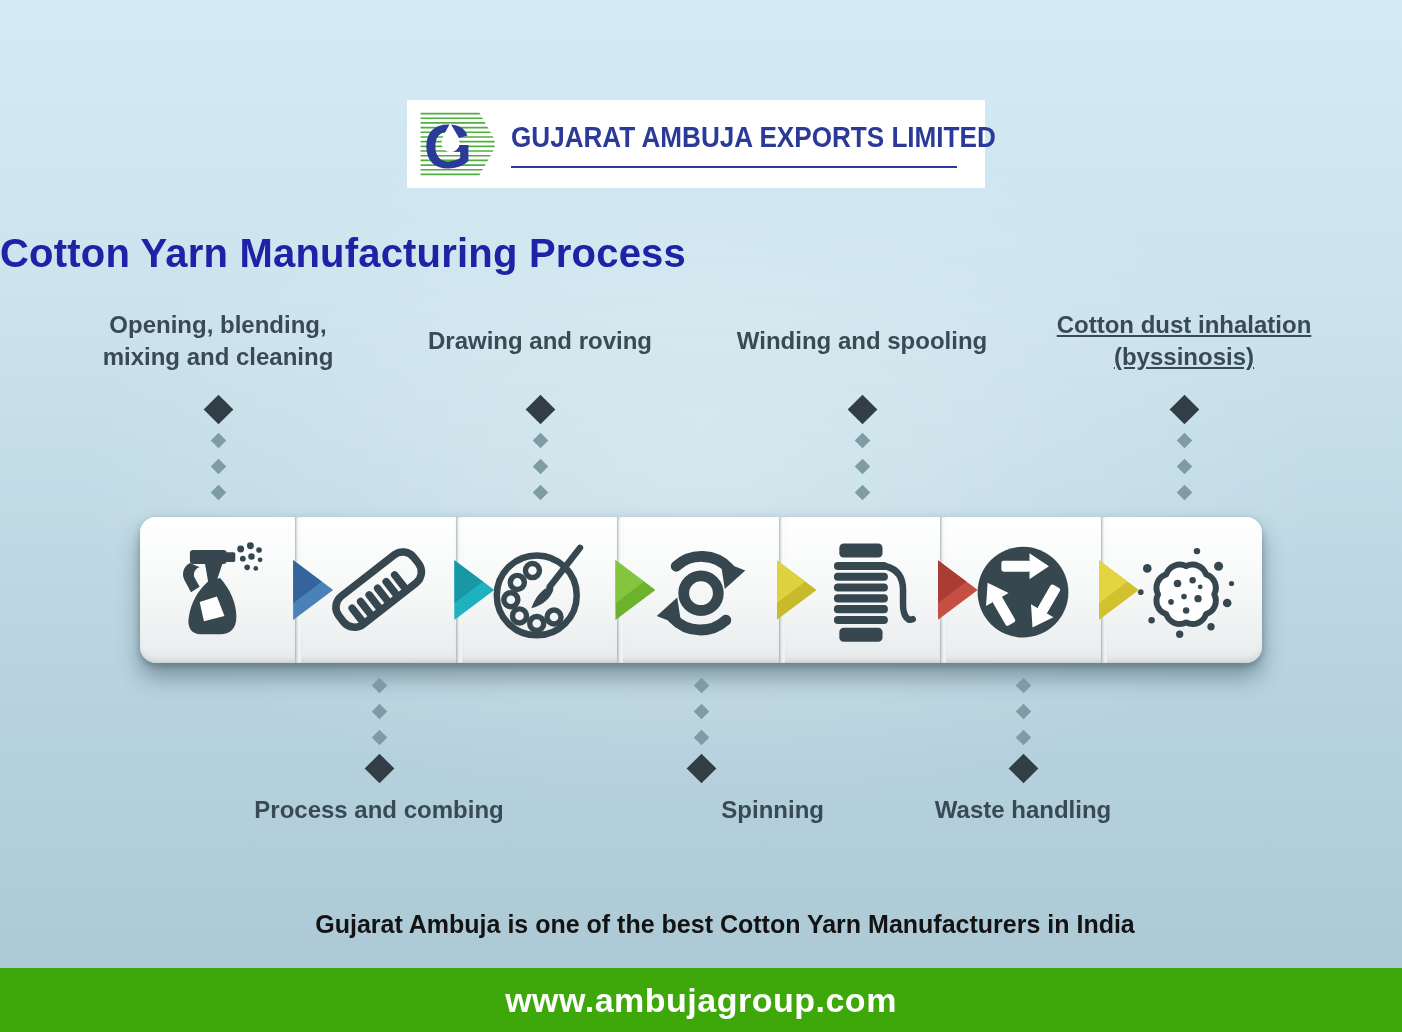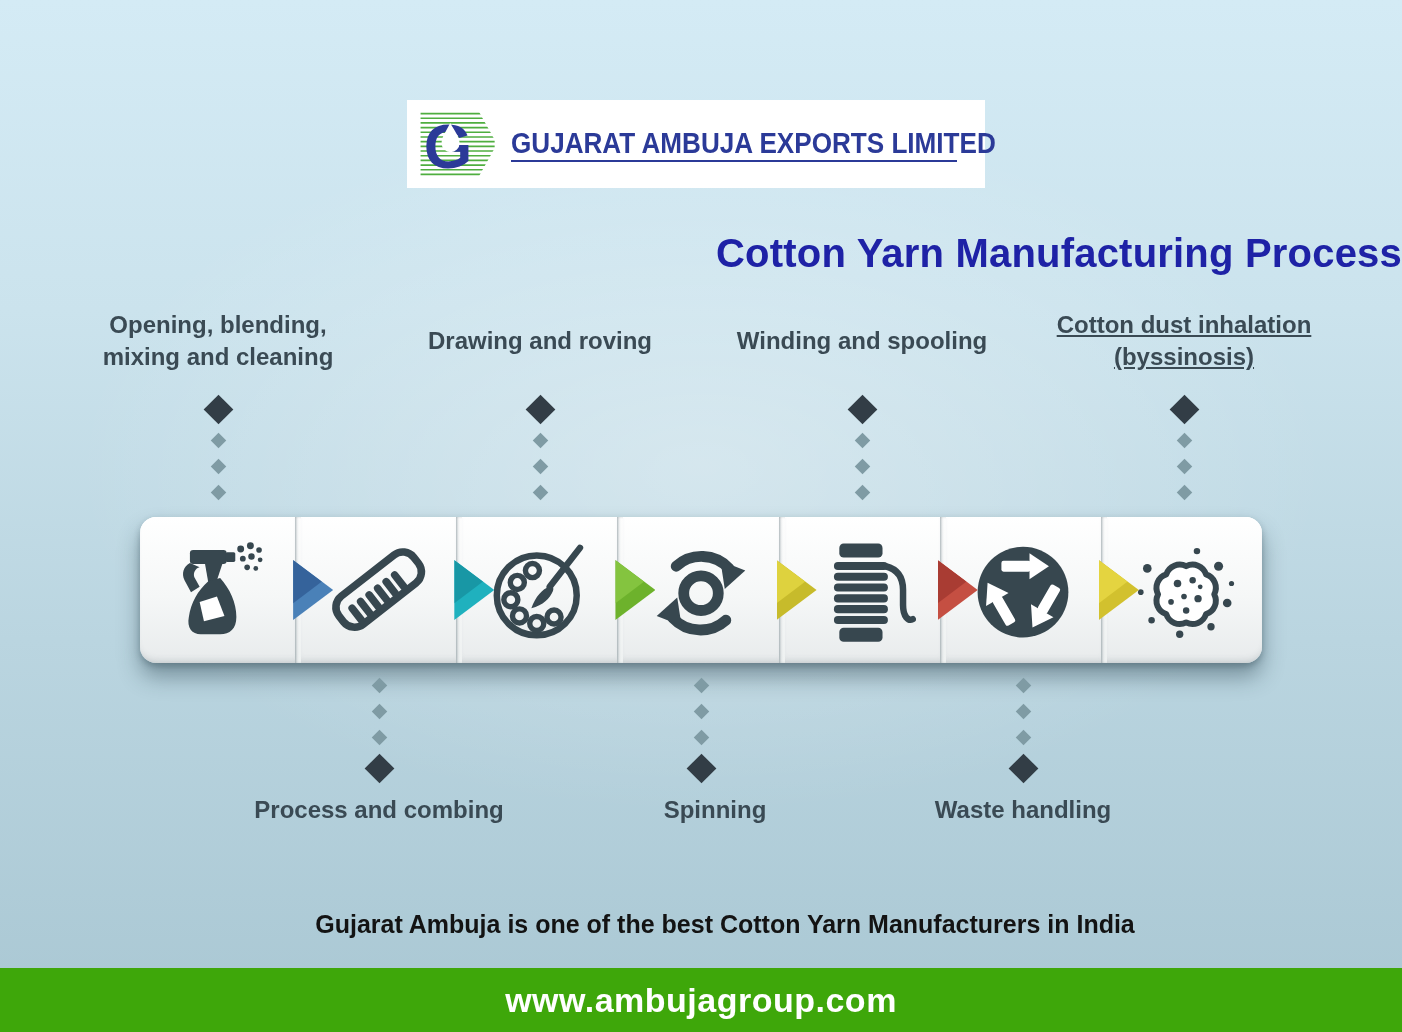--- a/index.html
+++ b/index.html
@@ -9,39 +9,39 @@
     background:
       radial-gradient(ellipse 900px 500px at 50% 45%, rgba(255,255,255,.30), rgba(255,255,255,0) 70%),
       linear-gradient(180deg,#d4ebf5 0%, #cbe3ed 30%, #bad5e0 62%, #a9c7d3 100%);
   }
   
   .logo-box{
     position:absolute; left:407px; top:100px; width:578px; height:88px;
     background:#fff; display:flex; align-items:center; padding:0 12px; box-sizing:border-box; gap:14px;
   }
   .logo-mark{flex:none;}
-  .logo-text{display:flex; flex-direction:row; width:446px; border-bottom:2.5px solid #2b3a98; padding-bottom:0;}
+  .logo-text{display:flex; flex-direction:row; width:446px; border-bottom:2.5px solid #2b3a98; padding-bottom:12px;}
   .logo-name{font-size:29px; font-weight:bold; color:#2b3a98; white-space:nowrap;
              transform:scaleX(.9); transform-origin:left center; letter-spacing:0;}
   .logo-tag{margin-top:7px; font-size:14.5px; font-weight:bold; color:#4aae3c; letter-spacing:6.5px; white-space:nowrap;}
   
   .title{
     position:absolute; left:0; right:0; top:231px; margin:0;
-    text-align:right; font-size:40px; font-weight:800; letter-spacing:.2px; color:#1e22a6;
+    text-align:left; font-size:40px; font-weight:800; letter-spacing:.2px; color:#1e22a6;
   }
   
   .stage-label{
     position:absolute; width:300px; display:flex; align-items:center; justify-content:center;
     text-align:center; font-weight:bold; font-size:24px; line-height:1.33; color:#3a4a54;
   }
   .stage-label.top{top:302px; height:78px;}
   .stage-label.bottom{top:790px; height:40px; white-space:nowrap;}
   .stage-label .wrap{max-width:262px;}
   .tl-0{left:68px;} .tl-2{left:390px;} .tl-4{left:712px;} .tl-6{left:1034px;text-decoration:underline;}
-  .bl-1{left:229px;} .bl-3{left:565px;} .bl-5{left:873px;}
+  .bl-1{left:229px;} .bl-3{left:524px;justify-content:flex-end;} .bl-5{left:873px;}
   
   .diam-col{position:absolute; width:22px; display:flex; flex-direction:column; align-items:center; gap:15px;}
   .diam-col.top{top:399px;} .diam-col.bottom{top:680px;}
   .dc-0{left:207px;} .dc-2{left:529px;} .dc-4{left:851px;} .dc-6{left:1173px;}
   .dc-1{left:368px;} .dc-3{left:690px;} .dc-5{left:1012px;}
   .diam{transform:rotate(45deg);}
   .diam.big{width:21px; height:21px; background:#323d46;}
   .diam.small{width:11px; height:11px; background:#7f9ba4;}
   
   .bar{

